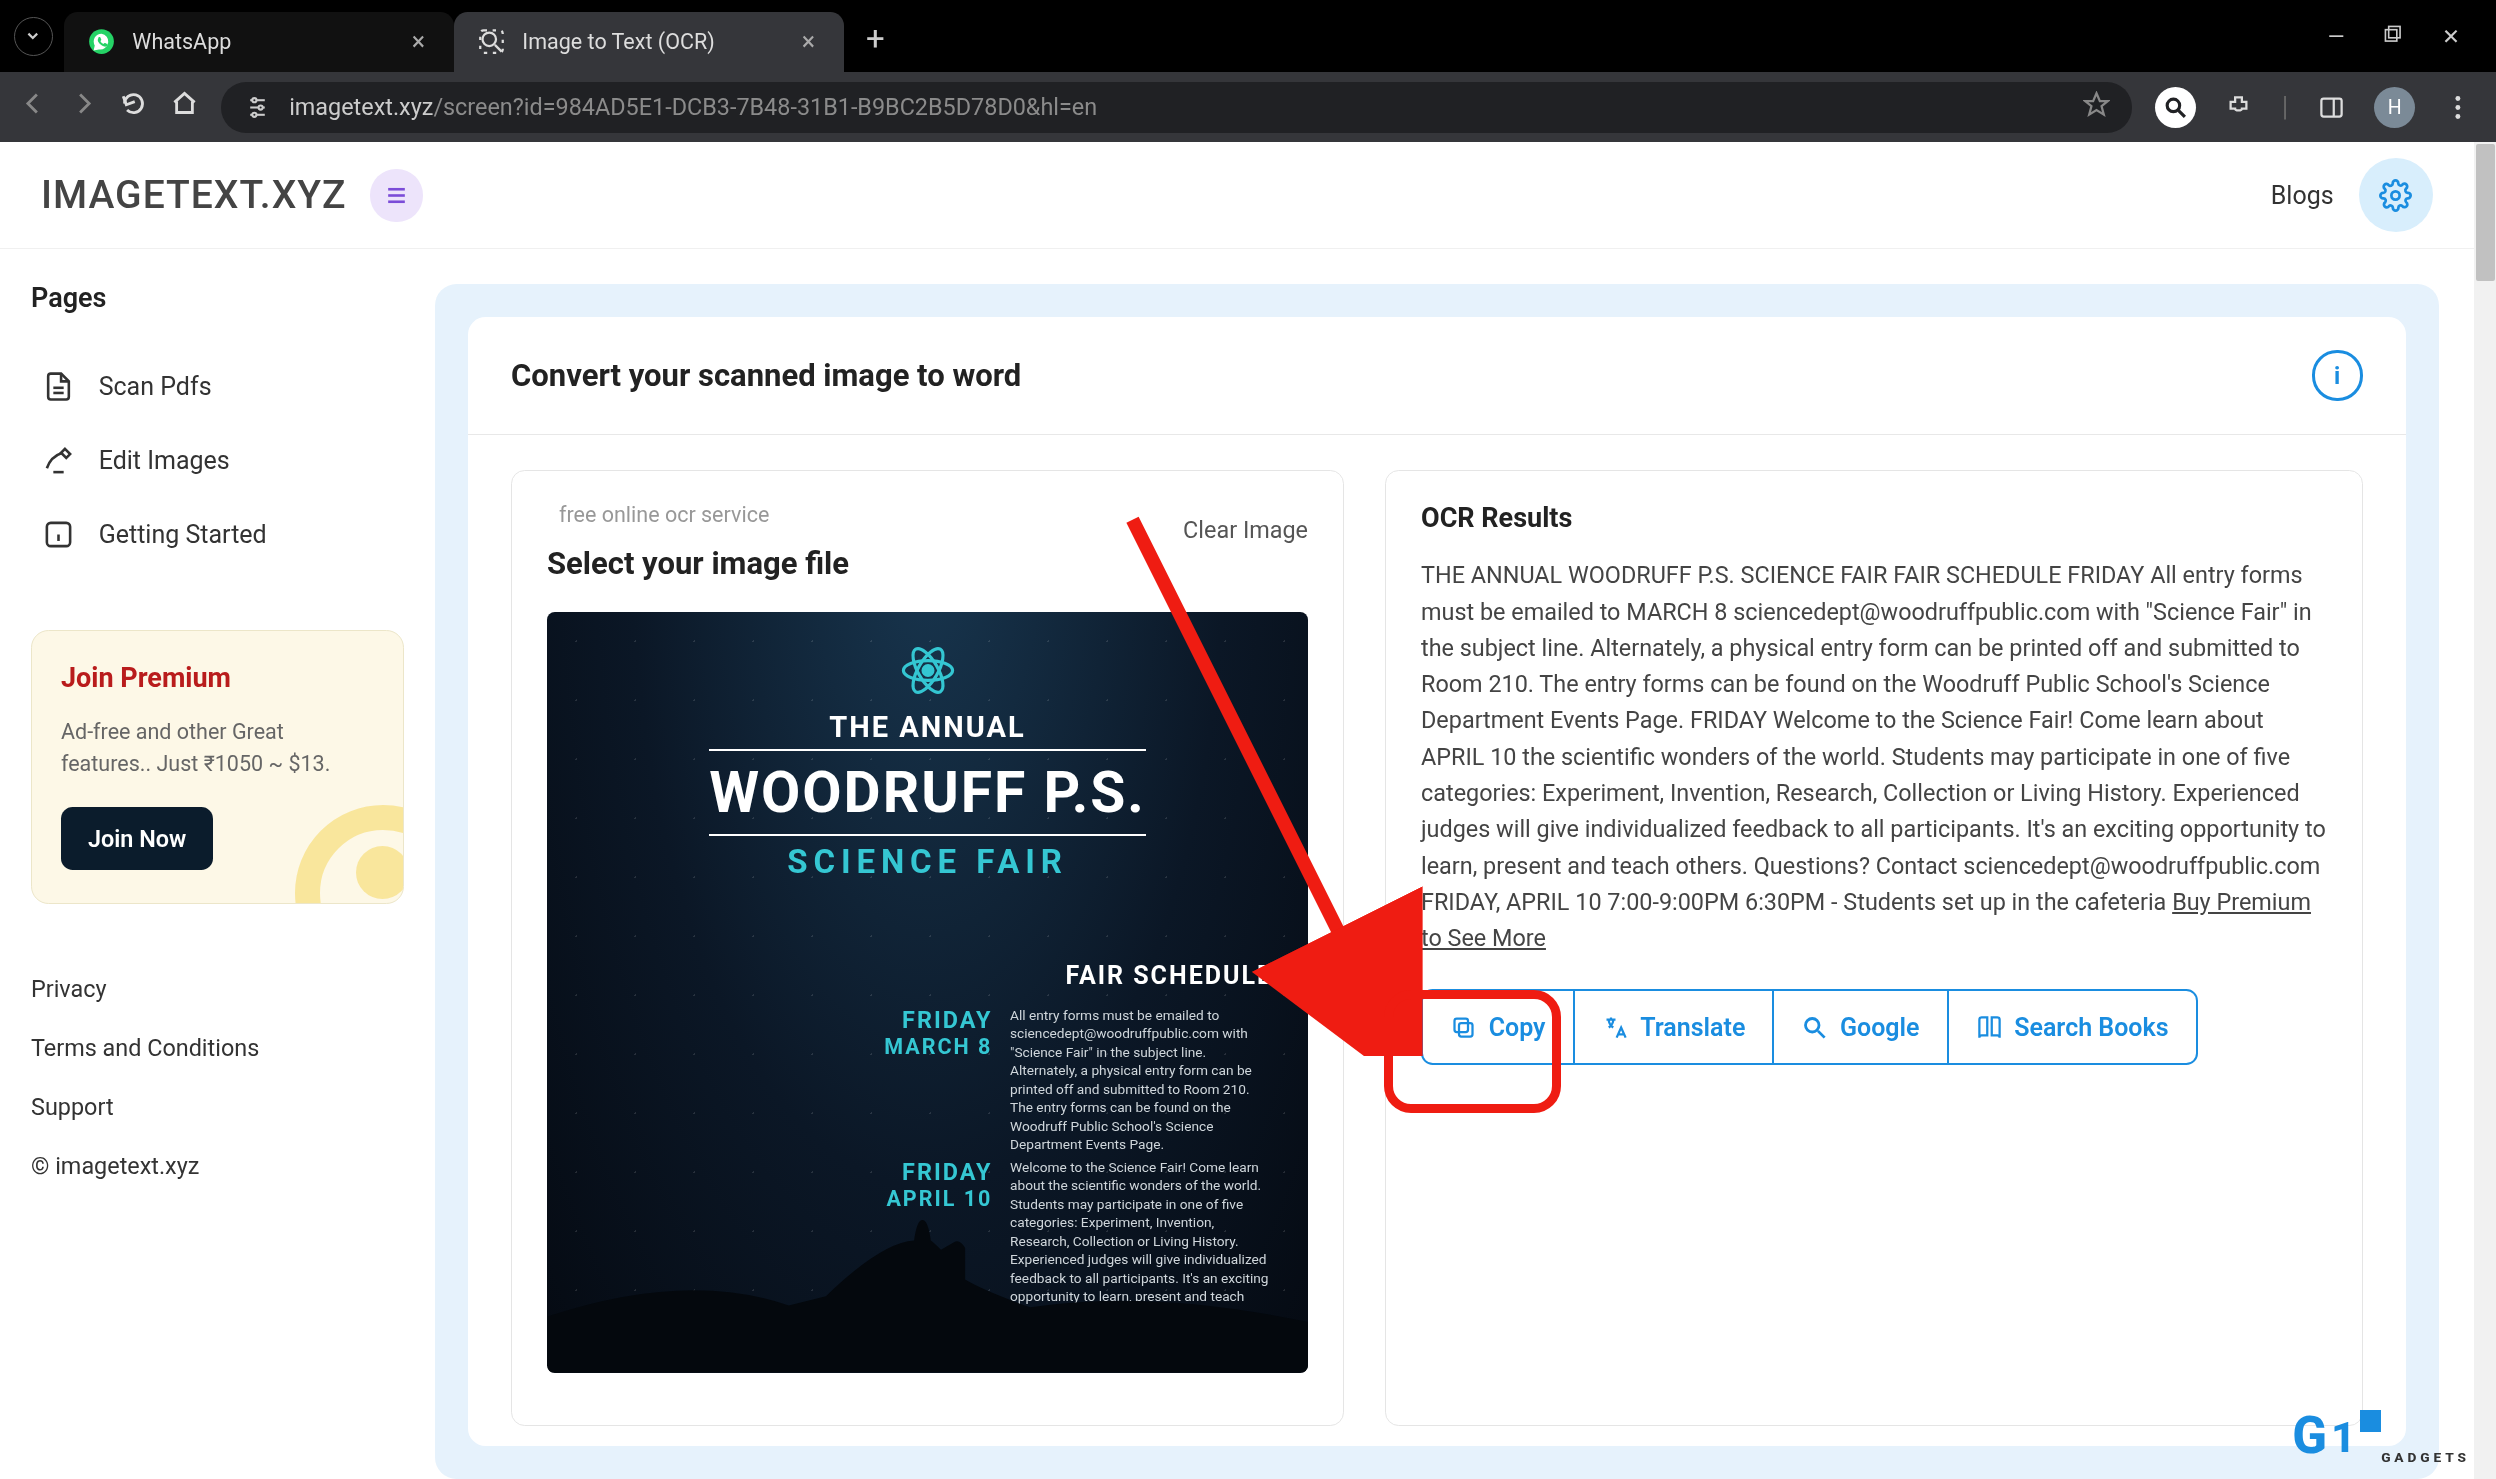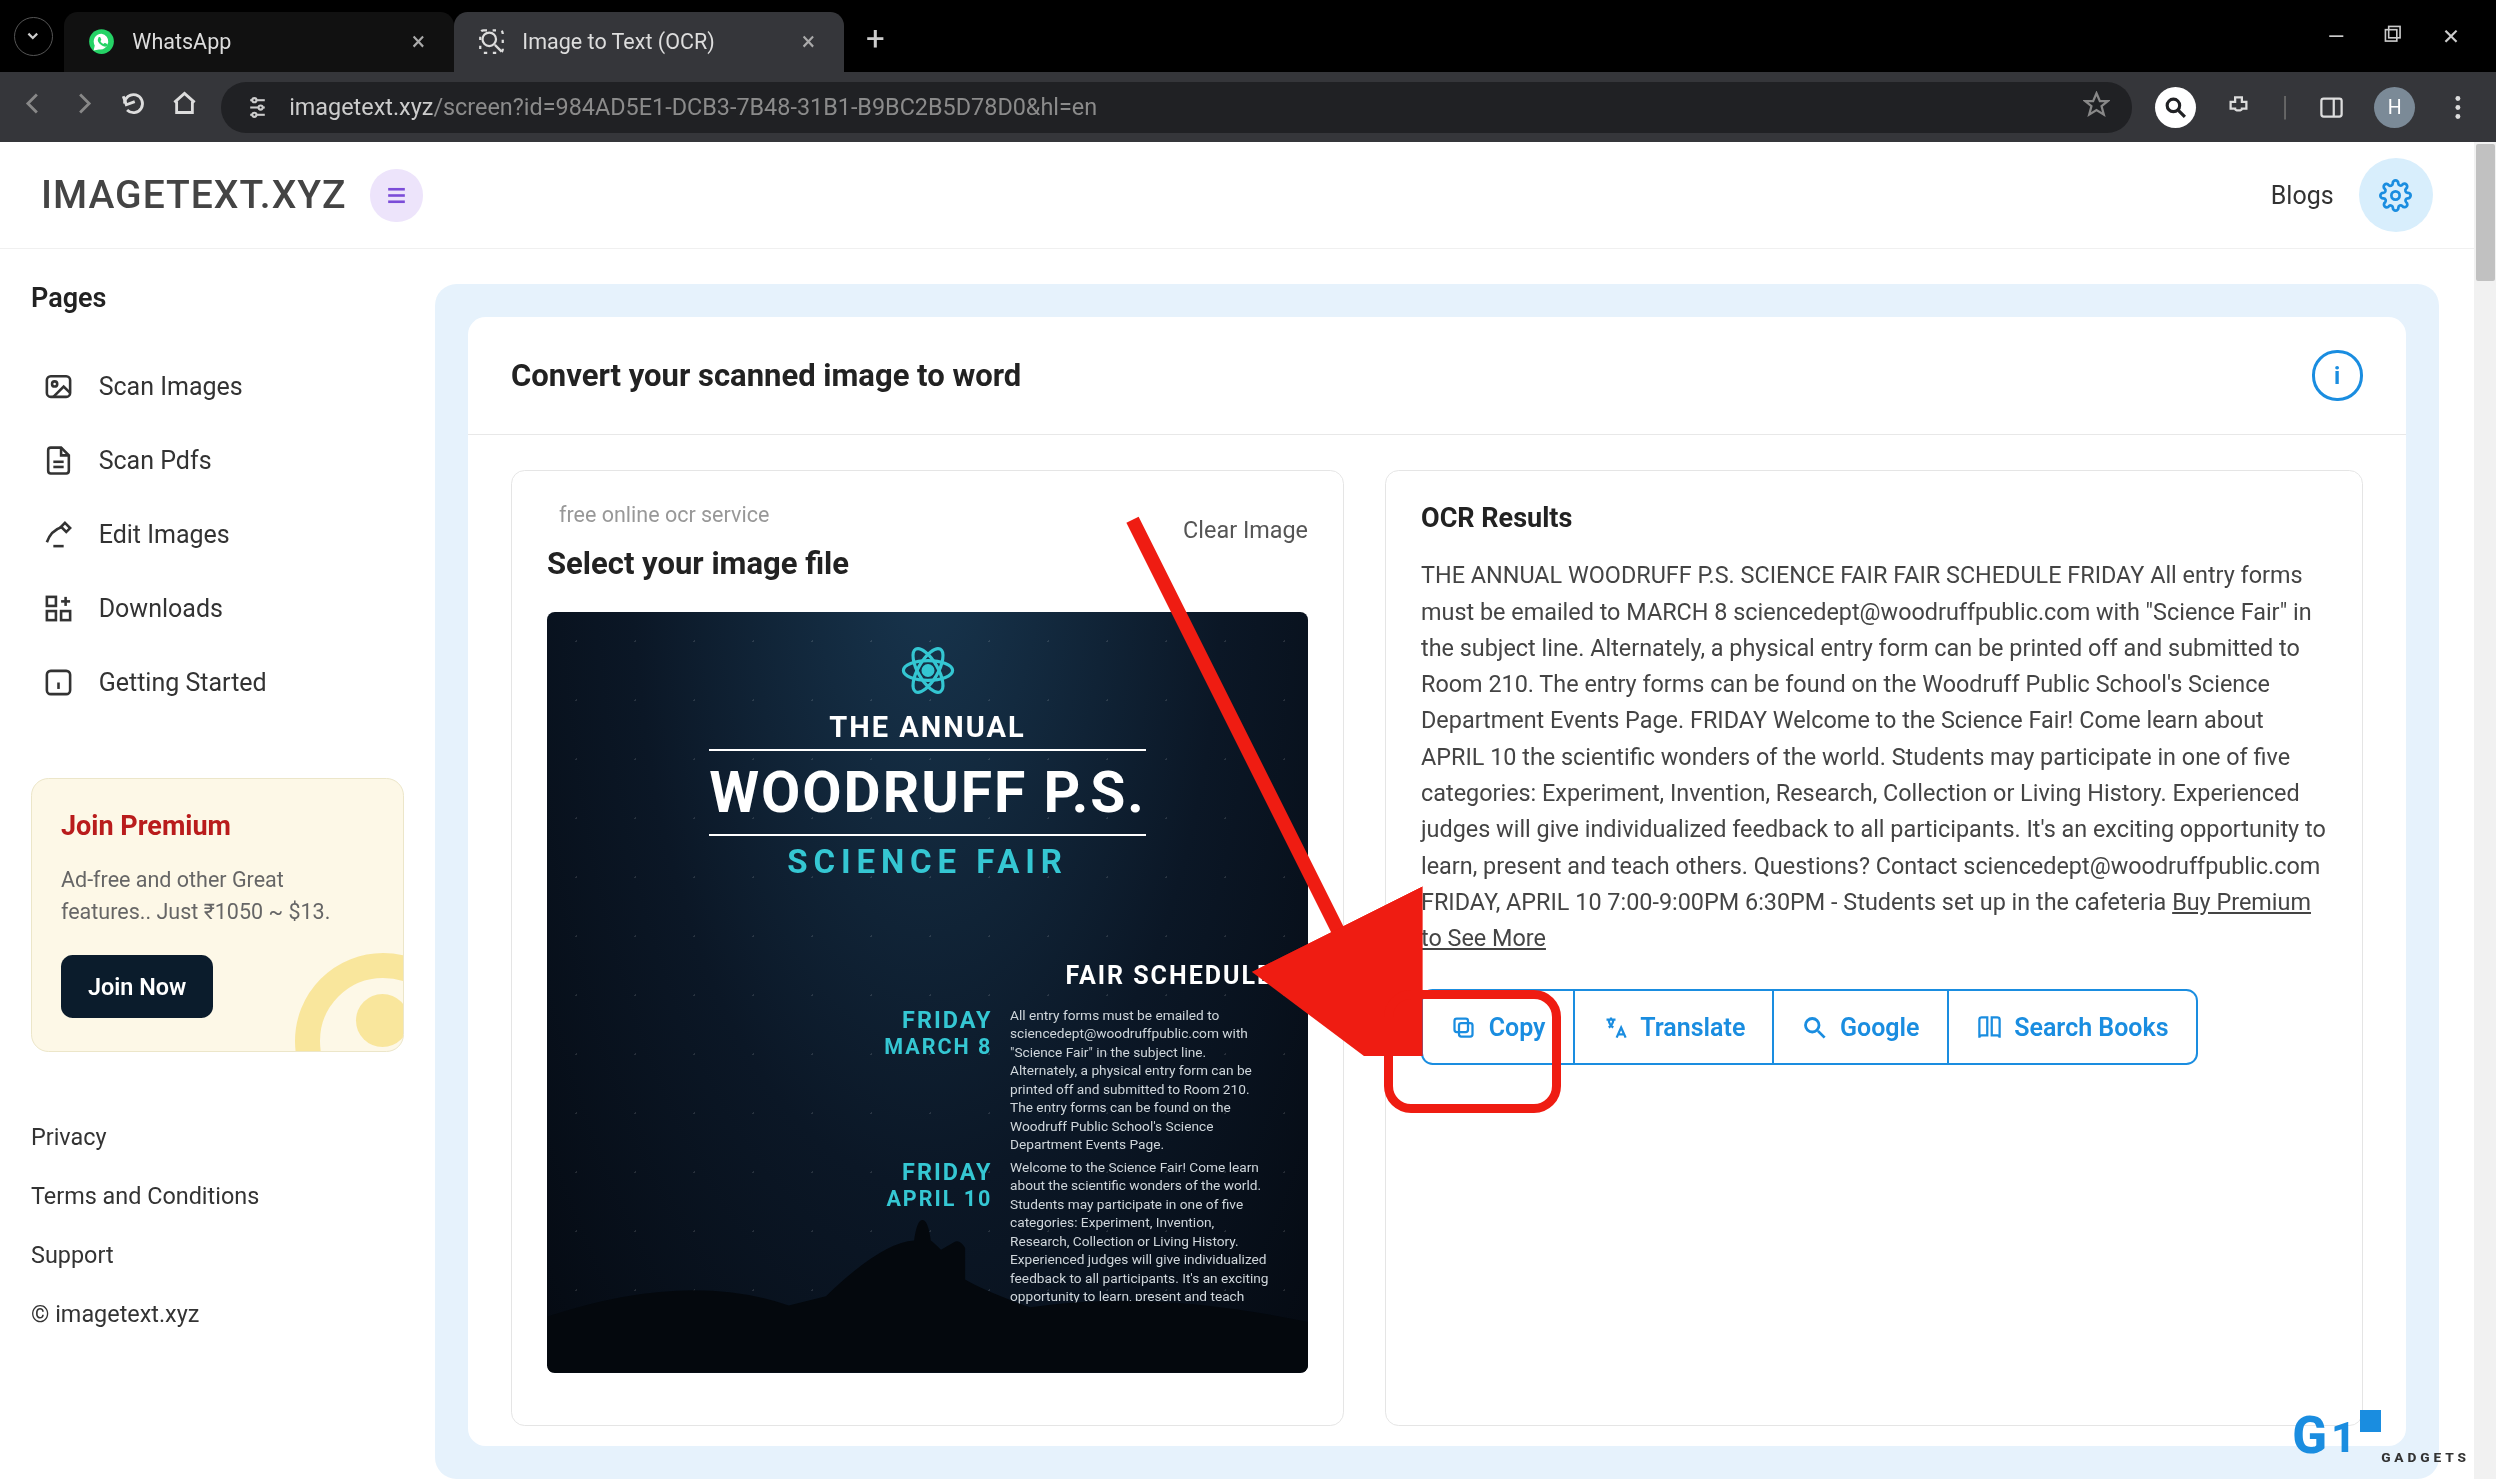--- a/index.html
+++ b/index.html
@@ -247,52 +247,34 @@
       </div>
     </div>
 
     <div class="layout">
 
       <div class="sidebar">
         <div class="sidebar-title">Pages</div>
 
         <div class="side-item">
           <svg class="ico" viewBox="0 0 24 24" fill="none" stroke="currentColor" stroke-width="2">
-              <rect x="3" y="4" width="18" height="16" rx="3"></rect>
-              <circle cx="9" cy="10" r="2"></circle>
-              <path d="M21 17l-5-5-8 8"></path>
-            </svg>
-          <span>Scan Images</span>
-        </div>
-        <div class="side-item">
-          <svg class="ico" viewBox="0 0 24 24" fill="none" stroke="currentColor" stroke-width="2">
               <path d="M14 2H6a2 2 0 0 0-2 2v16a2 2 0 0 0 2 2h12a2 2 0 0 0 2-2V8z"></path>
               <polyline points="14 2 14 8 20 8"></polyline>
               <line x1="8" y1="13" x2="16" y2="13"></line>
               <line x1="8" y1="17" x2="16" y2="17"></line>
             </svg>
           <span>Scan Pdfs</span>
         </div>
         <div class="side-item">
           <svg class="ico" viewBox="0 0 24 24" fill="none" stroke="currentColor" stroke-width="2">
               <path d="M3 18c2-6 6-10 12-12"></path>
               <path d="M17 3l4 4-3 3-4-4z"></path>
               <path d="M8 21h8"></path>
             </svg>
           <span>Edit Images</span>
-        </div>
-        <div class="side-item">
-          <svg class="ico" viewBox="0 0 24 24" fill="none" stroke="currentColor" stroke-width="2">
-              <rect x="3" y="3" width="7" height="7"></rect>
-              <rect x="3" y="14" width="7" height="7"></rect>
-              <rect x="14" y="14" width="7" height="7"></rect>
-              <line x1="17.5" y1="3" x2="17.5" y2="10"></line>
-              <line x1="14" y1="6.5" x2="21" y2="6.5"></line>
-            </svg>
-          <span>Downloads</span>
         </div>
         <div class="side-item">
           <svg class="ico" viewBox="0 0 24 24" fill="none" stroke="currentColor" stroke-width="2">
               <rect x="3" y="3" width="18" height="18" rx="3"></rect>
               <line x1="12" y1="8" x2="12" y2="8"></line>
               <line x1="12" y1="12" x2="12" y2="17"></line>
             </svg>
           <span>Getting Started</span>
         </div>
 

